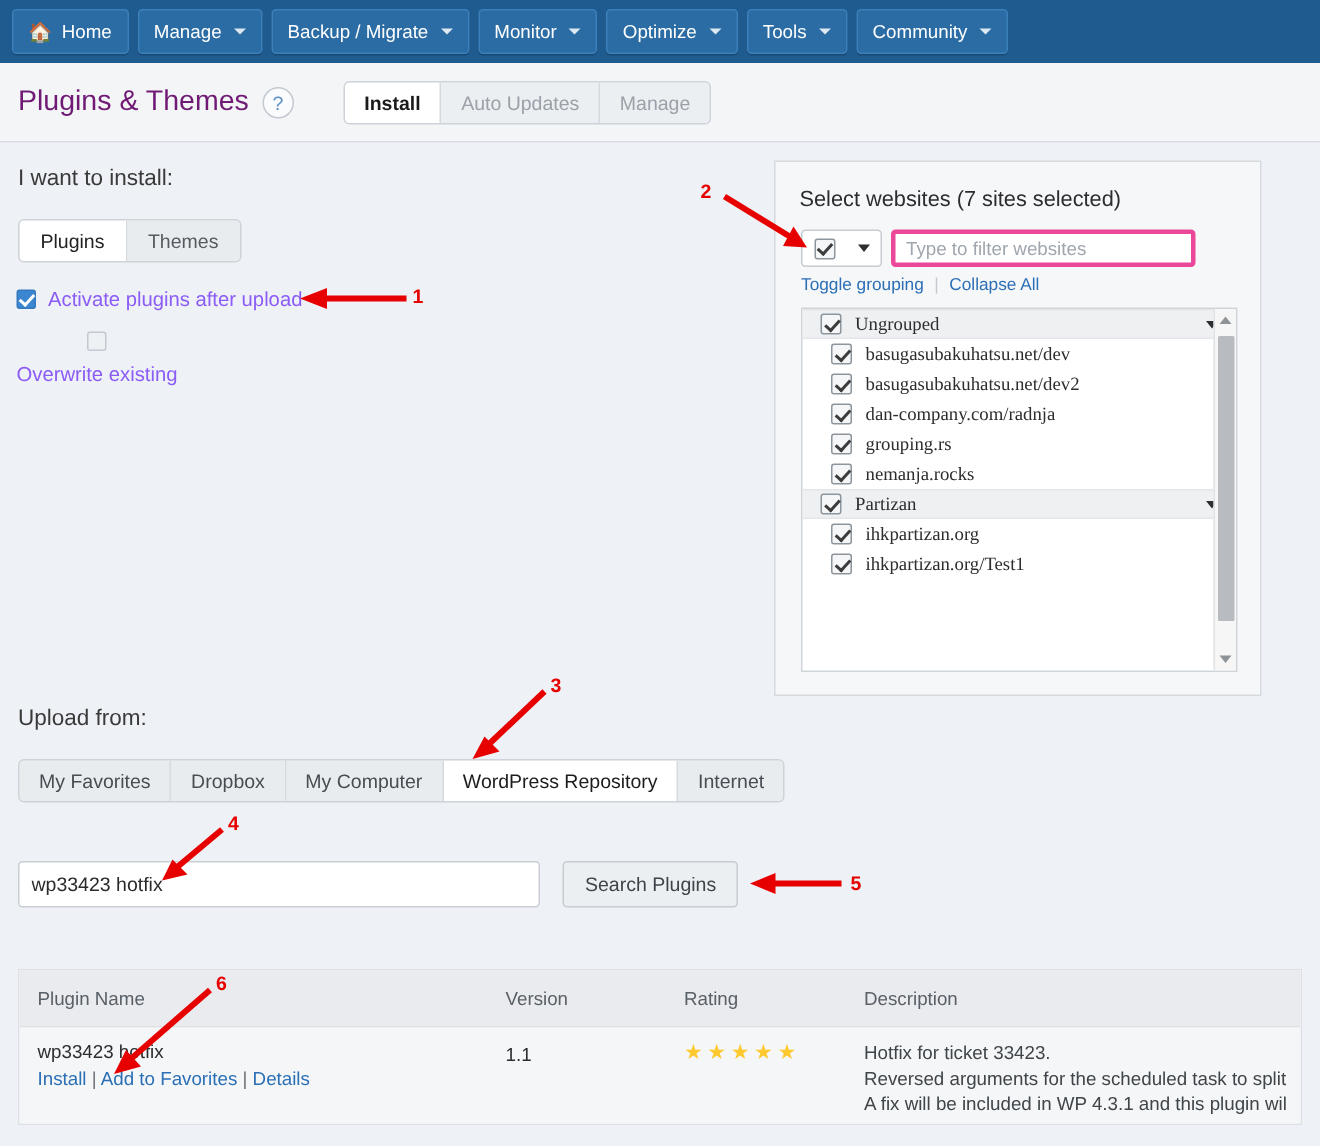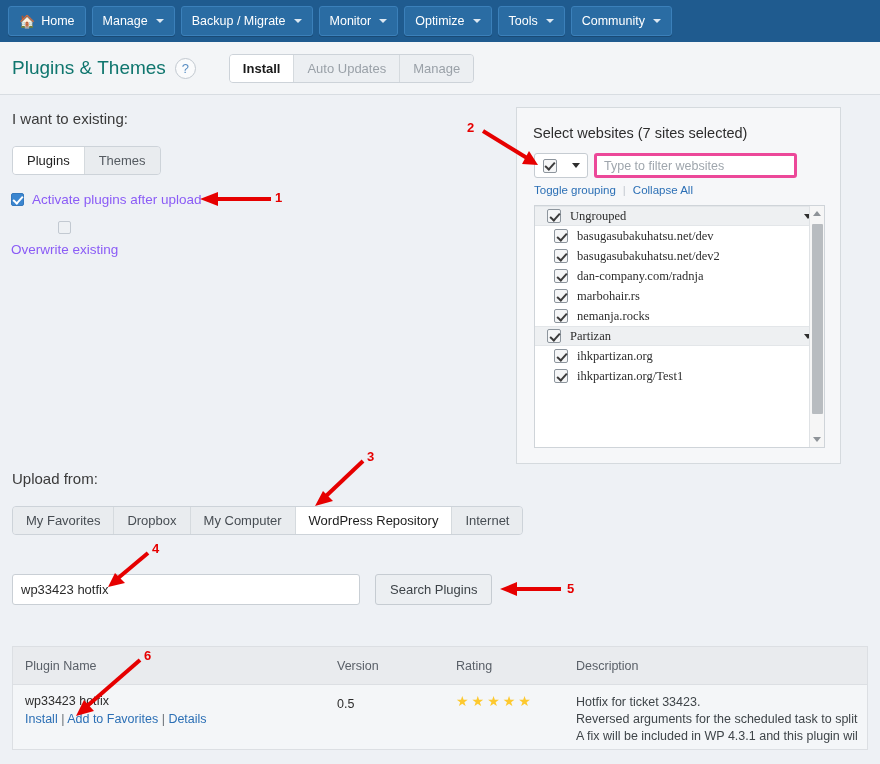--- a/index.html
+++ b/index.html
@@ -44,21 +44,21 @@
 
   
   .page-header {
     position: absolute; top: 42px; left: 0;
     width: 880px; height: 53px;
     background: #f3f5f7;
     border-bottom: 1px solid #d8dde2;
     display: flex; align-items: center;
   }
   .page-title {
-    font-size: 19px; color: #0f766e; margin-left: 12px;
+    font-size: 19px; color: #701a75; margin-left: 12px;
     font-weight: normal;
   }
   .help-circle {
     width: 21px; height: 21px; border-radius: 50%;
     border: 1px solid #c2c9d0;
     background: #fafbfc;
     color: #5a8fc4; font-size: 13px;
     display: flex; align-items: center; justify-content: center;
     margin-left: 9px;
   }
@@ -326,21 +326,21 @@
 <div class="page-header">
   <div class="page-title">Plugins &amp; Themes</div>
   <div class="help-circle">?</div>
   <div class="seg-tabs">
     <div class="seg-tab active">Install</div>
     <div class="seg-tab">Auto Updates</div>
     <div class="seg-tab">Manage</div>
   </div>
 </div>
 
-<div class="lbl-install">I want to existing:</div>
+<div class="lbl-install">I want to install:</div>
 
 <div class="pt-tabs">
   <div class="pt-tab active">Plugins</div>
   <div class="pt-tab">Themes</div>
 </div>
 
 <div class="chkrow r1">
   <span class="cbox checked"></span>
   <span class="lab">Activate plugins after upload</span>
 </div>
@@ -391,21 +391,21 @@
     <div class="site-row">
       <span class="cbox-gray"></span>
       <span>basugasubakuhatsu.net/dev2</span>
     </div>
     <div class="site-row">
       <span class="cbox-gray"></span>
       <span>dan-company.com/radnja</span>
     </div>
     <div class="site-row">
       <span class="cbox-gray"></span>
-      <span>marbohair.rs</span>
+      <span>grouping.rs</span>
     </div>
     <div class="site-row">
       <span class="cbox-gray"></span>
       <span>nemanja.rocks</span>
     </div>
     <div class="site-row group">
       <span class="cbox-gray"></span>
       <span>Partizan</span>
       <span class="grp-caret"></span>
     </div>
@@ -438,21 +438,21 @@
     <div class="c-desc">Description</div>
   </div>
   <div class="res-body">
     <div class="c-name">
       <div class="plug-name">wp33423 hotfix</div>
       <div class="plug-links">
         <a href="#">Install</a><span class="bar"> | </span><a href="#">Add to Favorites</a><span class="bar"> | </span><a href="#">Details</a>
       </div>
     </div>
     <div class="c-ver">
-      <span class="ver-val">0.5</span>
+      <span class="ver-val">1.1</span>
     </div>
     <div class="c-rat">
       <div class="stars">
         <span>★</span>
         <span>★</span>
         <span>★</span>
         <span>★</span>
         <span>★</span>
       </div>
     </div>

